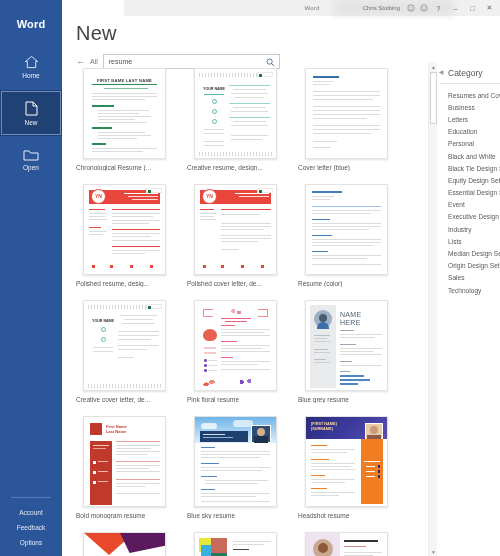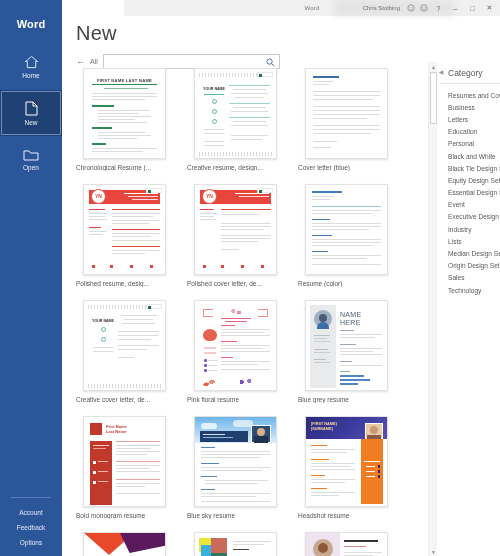--- a/index.html
+++ b/index.html
@@ -237,20 +237,21 @@
         <span class="tb-win">✕</span>
       </div>
     </div>
 
     <h1 class="page-title">New</h1>
 
     <div class="searchrow">
       <span class="backarrow">←</span>
       <span class="alllbl">All</span>
       <div class="searchbox">
+        <input type="text" value="resume" style="">
         <span class="searchbtn">
           <svg width="9" height="9" viewBox="0 0 11 11">
               <circle cx="4.4" cy="4.4" r="3.2" fill="none" stroke="#2b579a" stroke-width="1"></circle>
               <path d="M6.8 6.8 10 10" stroke="#2b579a" stroke-width="1"></path>
             </svg>
         </span>
       </div>
     </div>
 
     <div class="gallery">

